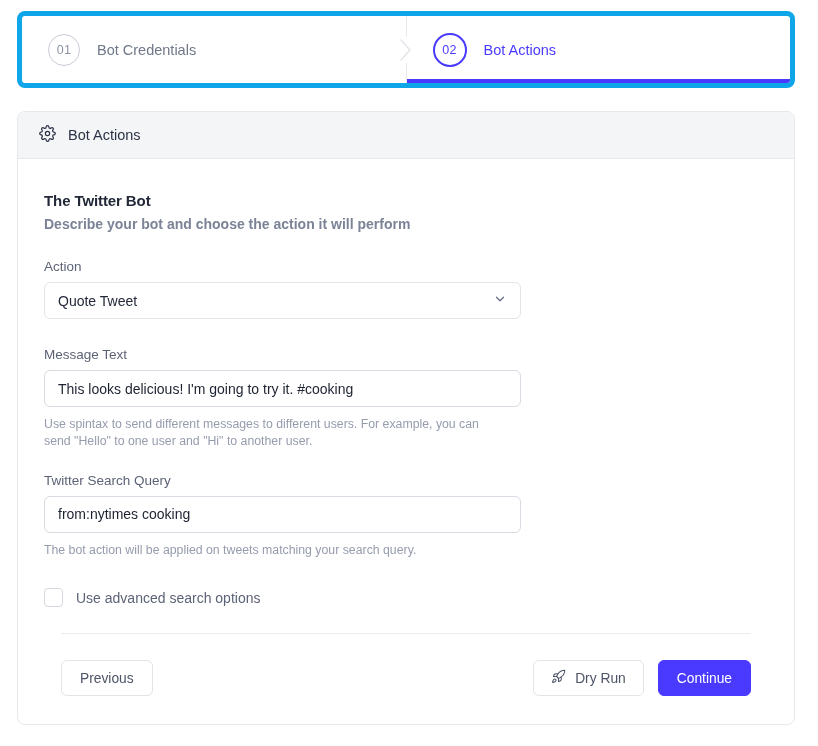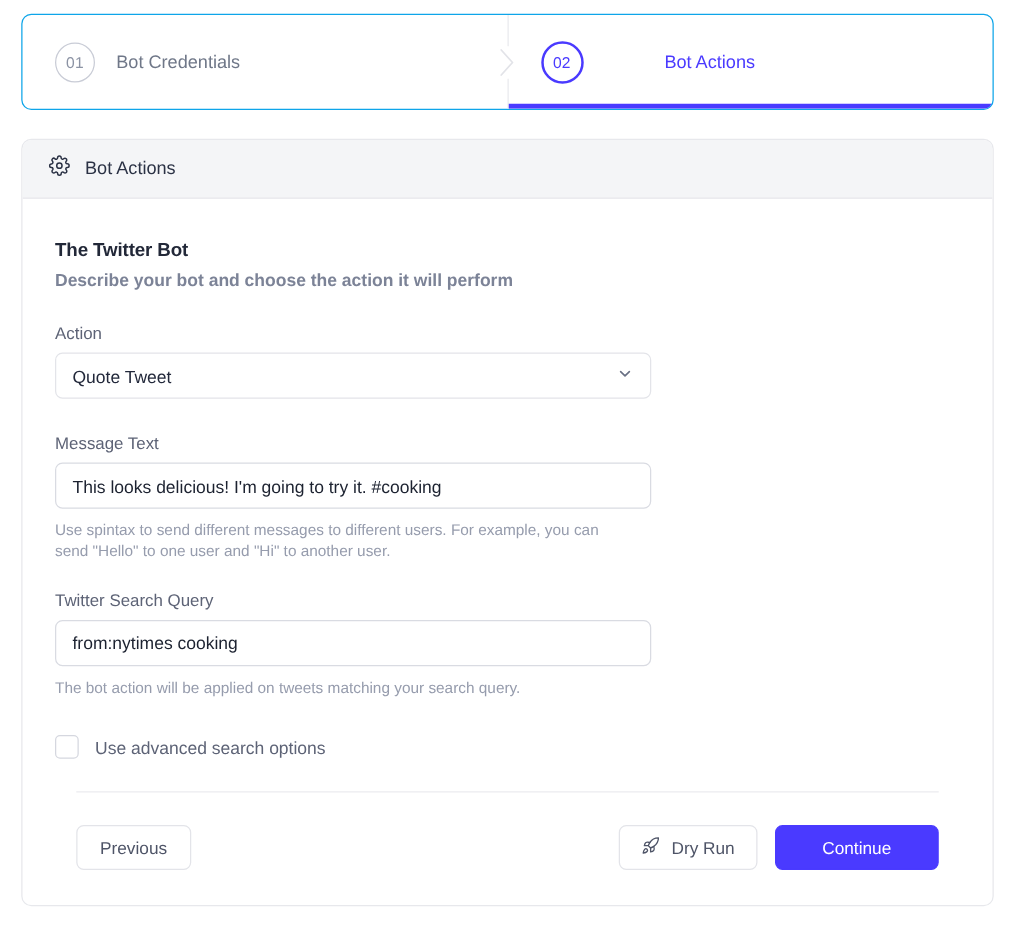--- a/index.html
+++ b/index.html
@@ -16,36 +16,36 @@
   }
 
   
   .stepper {
     position: absolute;
     left: 17px;
     top: 11px;
     width: 778px;
     height: 77px;
     background: #ffffff;
-    border: 1px solid #0ea5e9;
+    border: 5px solid #0ea5e9;
     border-radius: 8px;
     display: flex;
     box-sizing: border-box;
     overflow: hidden;
   }
   .step {
     flex: 1 1 0;
     display: flex;
     align-items: center;
     padding-left: 26px;
     position: relative;
     box-sizing: border-box;
     cursor: pointer;
   }
-  .step + .step { border-left: 1px solid #e9eaee; gap: 48px; }
+  .step + .step { border-left: 1px solid #e9eaee; }
 
   .step-circle {
     width: 30px;
     height: 30px;
     border-radius: 50%;
     border: 1.5px solid #c9ccd6;
     color: #8c93a4;
     font-size: 12.5px;
     display: flex;
     align-items: center;
@@ -234,21 +234,21 @@
     background: #ffffff;
     border: 1px solid #e3e4e9;
     color: #4e5467;
     padding: 0 17px;
   }
   .btn-dry .rocket { margin-right: 9px; display: block; }
   .btn-primary {
     background: #4a3aff;
     border: 1px solid #4a3aff;
     color: #ffffff;
-    padding: 0 37px;
+    padding: 0 18px;
   }
   .footer-right { display: flex; align-items: center; gap: 14px; }
 </style>
 </head>
 <body>
 
 <div class="stepper">
 
   <div class="step">
     <div class="step-circle">01</div>

